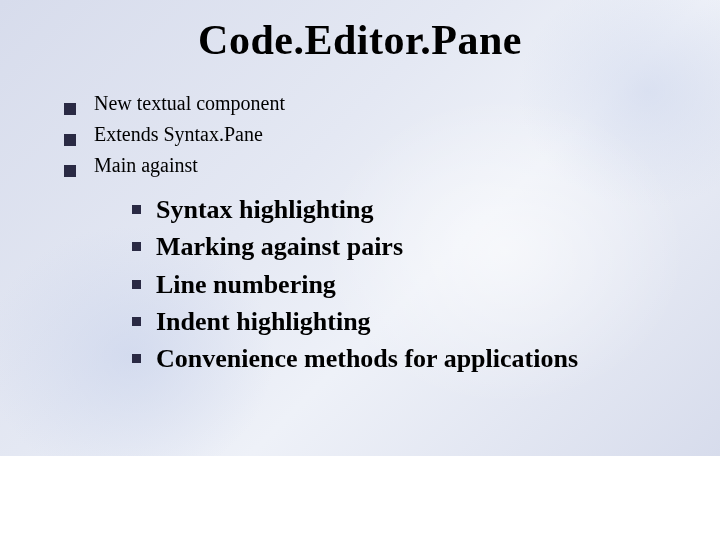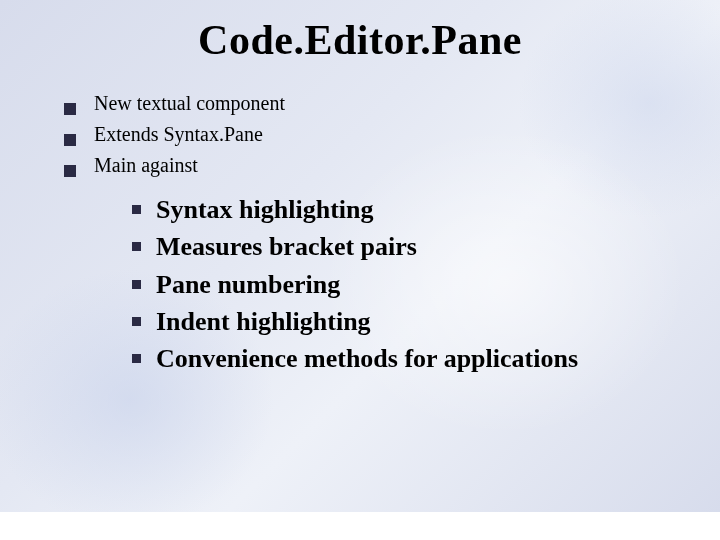--- a/index.html
+++ b/index.html
@@ -7,21 +7,21 @@
     padding: 0;
     width: 720px;
     height: 540px;
     overflow: hidden;
     font-family: "Times New Roman", Times, serif;
     color: #000;
   }
   .slide {
     position: relative;
     width: 720px;
-    height: 512px;
+    height: 456px;
     background:
       radial-gradient(ellipse 260px 220px at 70% 55%, rgba(255,255,255,0.55), rgba(255,255,255,0) 70%),
       radial-gradient(ellipse 200px 180px at 18% 78%, rgba(200,210,235,0.6), rgba(200,210,235,0) 72%),
       radial-gradient(ellipse 180px 160px at 90% 20%, rgba(200,210,235,0.5), rgba(200,210,235,0) 72%),
       linear-gradient(135deg, #d7dcec 0%, #e4e8f3 40%, #eef1f8 60%, #d7dcec 100%);
     box-sizing: border-box;
   }
   .title {
     position: absolute;
     top: 16px;
@@ -99,24 +99,24 @@
       </li>
       <li>
         <span>Main against</span>
       </li>
     </ul>
     <ul class="sub">
       <li>
         <span>Syntax highlighting</span>
       </li>
       <li>
-        <span>Measures bracket pairs</span>
+        <span>Marking against pairs</span>
       </li>
       <li>
-        <span>Pane numbering</span>
+        <span>Line numbering</span>
       </li>
       <li>
         <span>Indent highlighting</span>
       </li>
       <li>
         <span>Convenience methods for applications</span>
       </li>
     </ul>
   </div>
 

